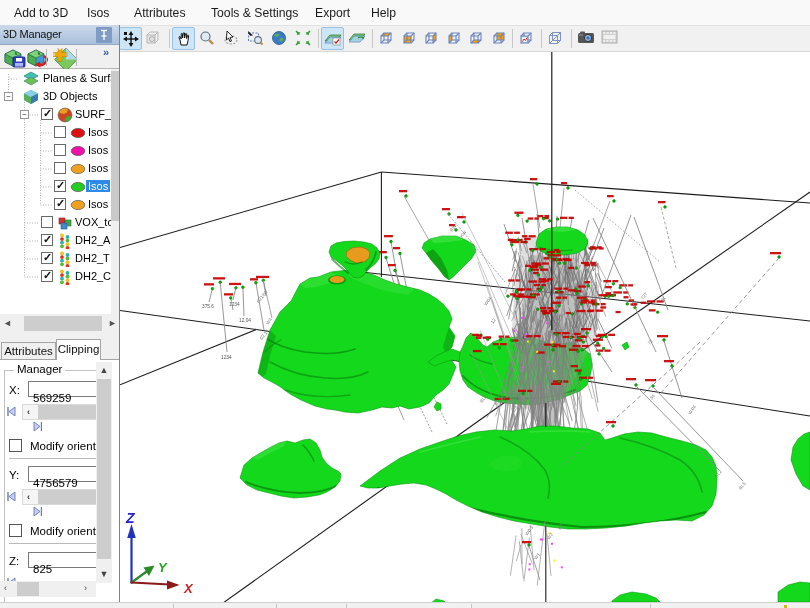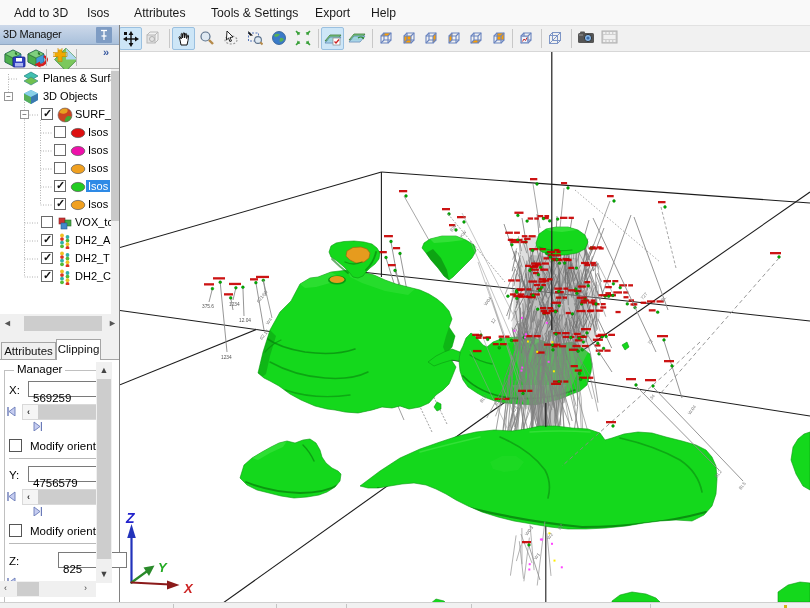--- a/index.html
+++ b/index.html
@@ -1450,21 +1450,21 @@
           <div class="sthumb" style="left:15px;width:59px;"></div>
         </div>
         <svg class="glyph" style="left:32px;top:146px;" width="11" height="11">
           <polygon points="2,1 8,5.5 2,10" fill="#c6cdf0" stroke="#6a7ab8" stroke-width="0.9"></polygon>
           <line x1="9.5" y1="1" x2="9.5" y2="10" stroke="#6a7ab8" stroke-width="1.4"></line>
         </svg>
 <div class="mod" style="top:164px;"></div>
         <div class="modlbl" style="top:165px;">Modify orienta</div>
 <div class="sep2" style="top:183px;"></div>
 <div class="lbl" style="top:195px;">Z:</div>
-        <div class="inp" style="top:192px;margin-left:30px;">825</div>
+        <div class="inp" style="top:192px;">825</div>
 <svg class="glyph" style="left:6px;top:217px;" width="11" height="11">
           <polygon points="9,1 3,5.5 9,10" fill="#c6cdf0" stroke="#6a7ab8" stroke-width="0.9"></polygon>
           <line x1="2" y1="1" x2="2" y2="10" stroke="#6a7ab8" stroke-width="1.4"></line>
         </svg>
 <div id="cvsb">
           <div style="position:absolute;left:0;top:0;width:16px;height:17px;background:#f0f0f0;text-align:center;font-size:9px;color:#444;line-height:17px;">▲</div>
           <div style="position:absolute;left:1px;top:17px;width:14px;height:180px;background:#cdcdcd;"></div>
           <div style="position:absolute;left:0;top:204px;width:16px;height:17px;background:#f0f0f0;text-align:center;font-size:9px;color:#444;line-height:17px;">▼</div>
         </div>
 <div style="position:absolute;left:0;top:221px;width:96px;height:16px;background:#f0f0f0;">

